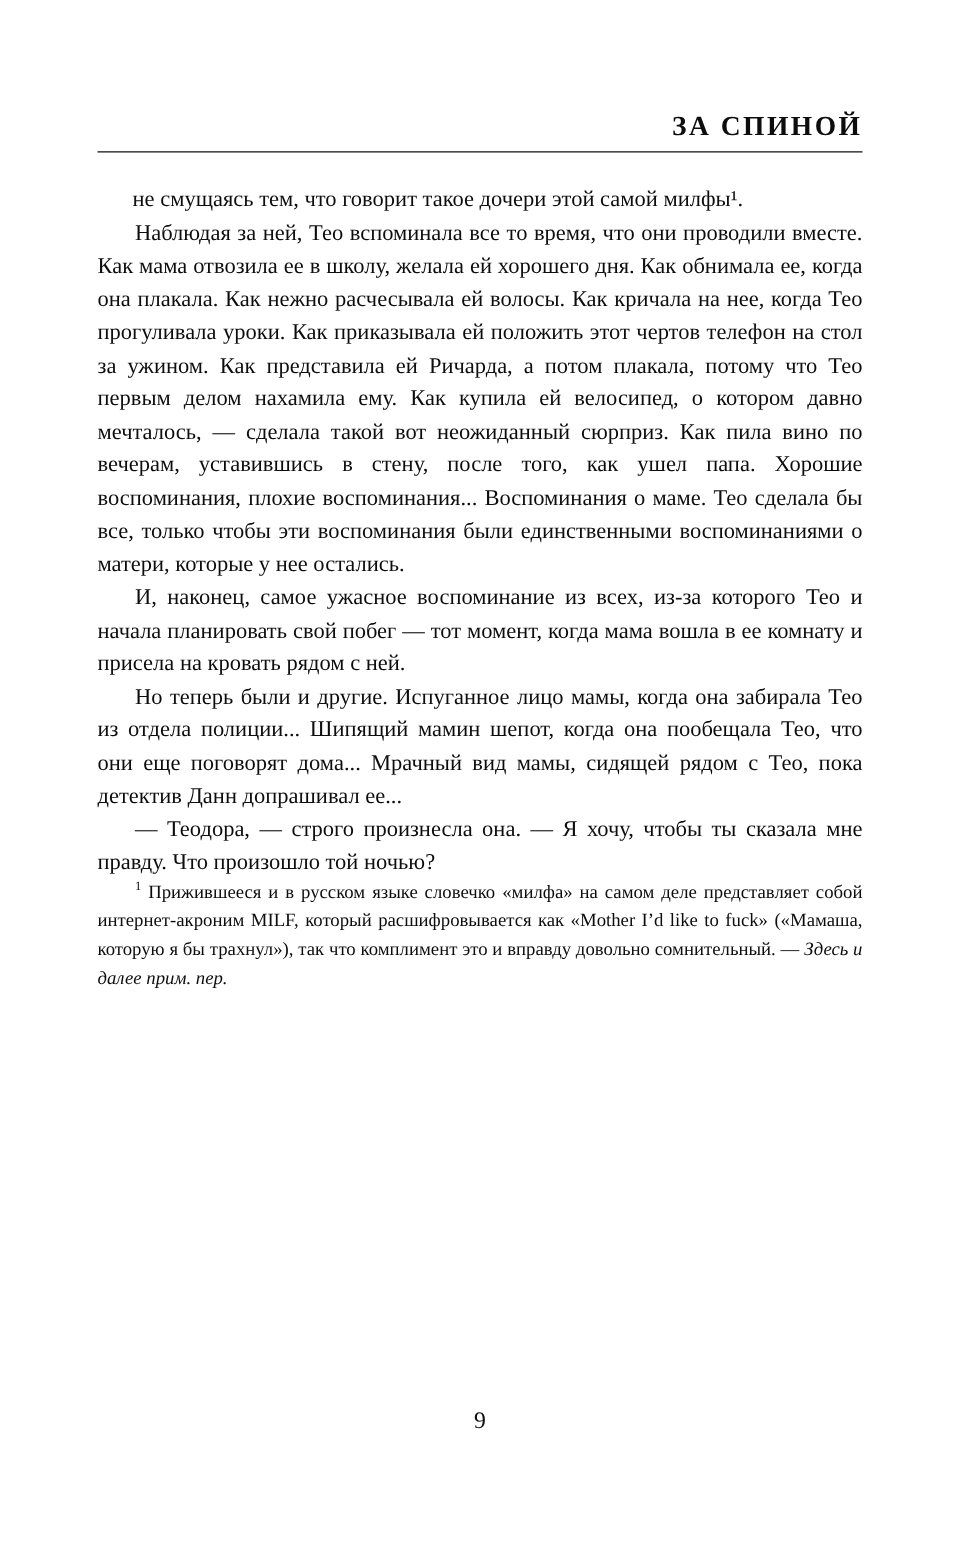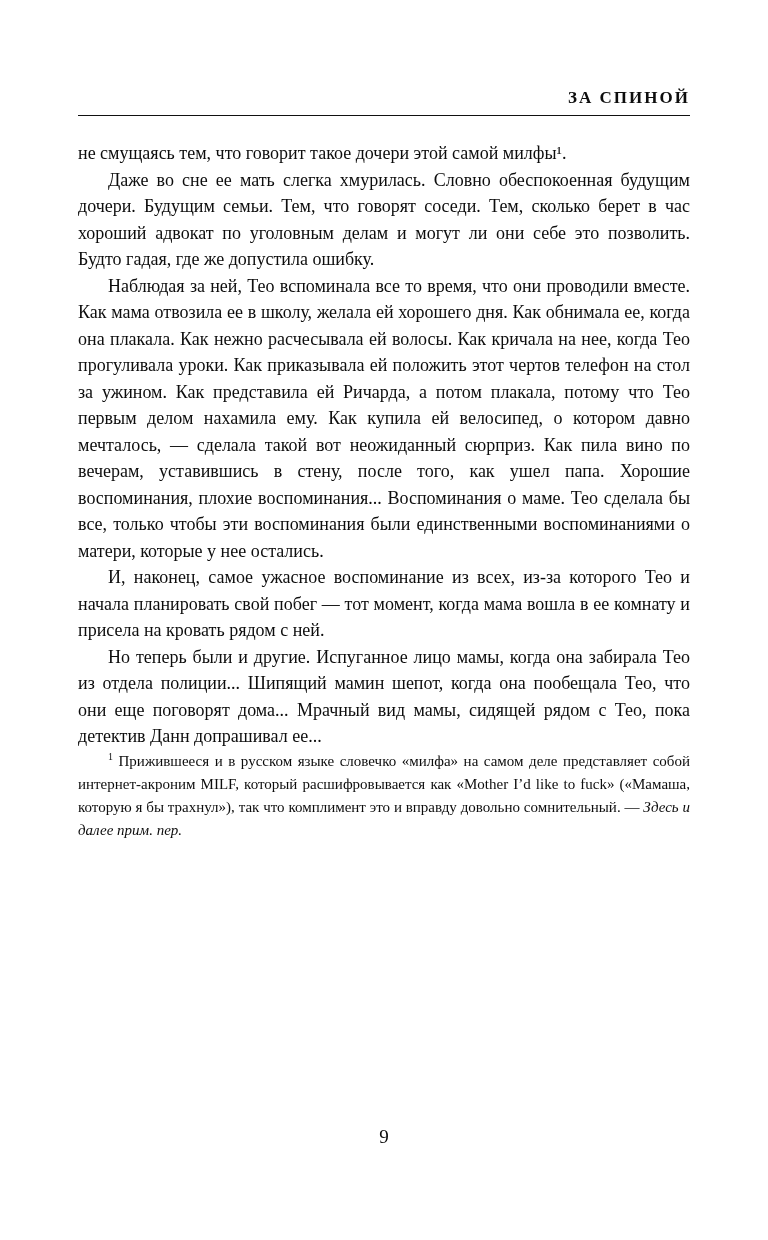--- a/index.html
+++ b/index.html
@@ -18,39 +18,40 @@
     }
     .content {
       position: absolute;
       left: 78px;
       width: 612px;
       top: 88px;
     }
     .running-head {
       text-align: right;
       font-weight: bold;
-      font-size: 17px;
+      font-size: 22px;
       letter-spacing: 2px;
       padding-bottom: 7px;
       border-bottom: 1.5px solid #111;
     }
     .body-text {
       margin-top: 24px;
       font-size: 18px;
       line-height: 26.5px;
       text-align: justify;
       hyphens: auto;
       -webkit-hyphens: auto;
     }
     .body-text p {
       margin: 0;
       text-indent: 30px;
     }
     .body-text p.continued {
       text-indent: 0;
+      margin-left: 28px;
     }
     .footnote {
       margin-top: 0;
       font-size: 15px;
       line-height: 23px;
       text-align: justify;
       text-indent: 30px;
       hyphens: auto;
       -webkit-hyphens: auto;
     }
@@ -74,24 +75,24 @@
 </head>
 <body>
 
 <div class="page">
   <div class="content">
 
     <div class="running-head">ЗА СПИНОЙ</div>
 
     <div class="body-text">
       <p class="continued">не смущаясь тем, что говорит такое дочери этой самой милфы¹.</p>
-      <p>Даже во сне ее мать слегка хмурилась. Словно обеспокоенная будущим дочери. Будущим семьи. Тем, что говорят соседи. Тем, сколько берет в час хороший адвокат по уголовным делам и могут ли они себе это позволить. Будто гадая, где же допустила ошибку.</p>
       <p>Наблюдая за ней, Тео вспоминала все то время, что они проводили вместе. Как мама отвозила ее в школу, желала ей хорошего дня. Как обнимала ее, когда она плакала. Как нежно расчесывала ей волосы. Как кричала на нее, когда Тео прогуливала уроки. Как приказывала ей положить этот чертов телефон на стол за ужином. Как представила ей Ричарда, а потом плакала, потому что Тео первым делом нахамила ему. Как купила ей велосипед, о котором давно мечталось, — сделала такой вот неожиданный сюрприз. Как пила вино по вечерам, уставившись в стену, после того, как ушел папа. Хорошие воспоминания, плохие воспоминания... Воспоминания о маме. Тео сделала бы все, только чтобы эти воспоминания были единственными воспоминаниями о матери, которые у нее остались.</p>
       <p>И, наконец, самое ужасное воспоминание из всех, из-за которого Тео и начала планировать свой побег — тот момент, когда мама вошла в ее комнату и присела на кровать рядом с ней.</p>
       <p>Но теперь были и другие. Испуганное лицо мамы, когда она забирала Тео из отдела полиции... Шипящий мамин шепот, когда она пообещала Тео, что они еще поговорят дома... Мрачный вид мамы, сидящей рядом с Тео, пока детектив Данн допрашивал ее...</p>
+      <p>— Теодора, — строго произнесла она. — Я хочу, чтобы ты сказала мне правду. Что произошло той ночью?</p>
     </div>
 
     <div class="footnote">
       <sup>1</sup><span> Прижившееся и в русском языке словечко «милфа» на самом деле представляет собой интернет-акроним MILF, который расшифровывается как «Mother I’d like to fuck» («Мамаша, которую я бы трахнул»), так что комплимент это и вправду довольно сомнительный. — </span><span class="fn-italic">Здесь и далее прим. пер.</span>
     </div>
 
   </div>
 
   <div class="page-number">9</div>
 </div>

